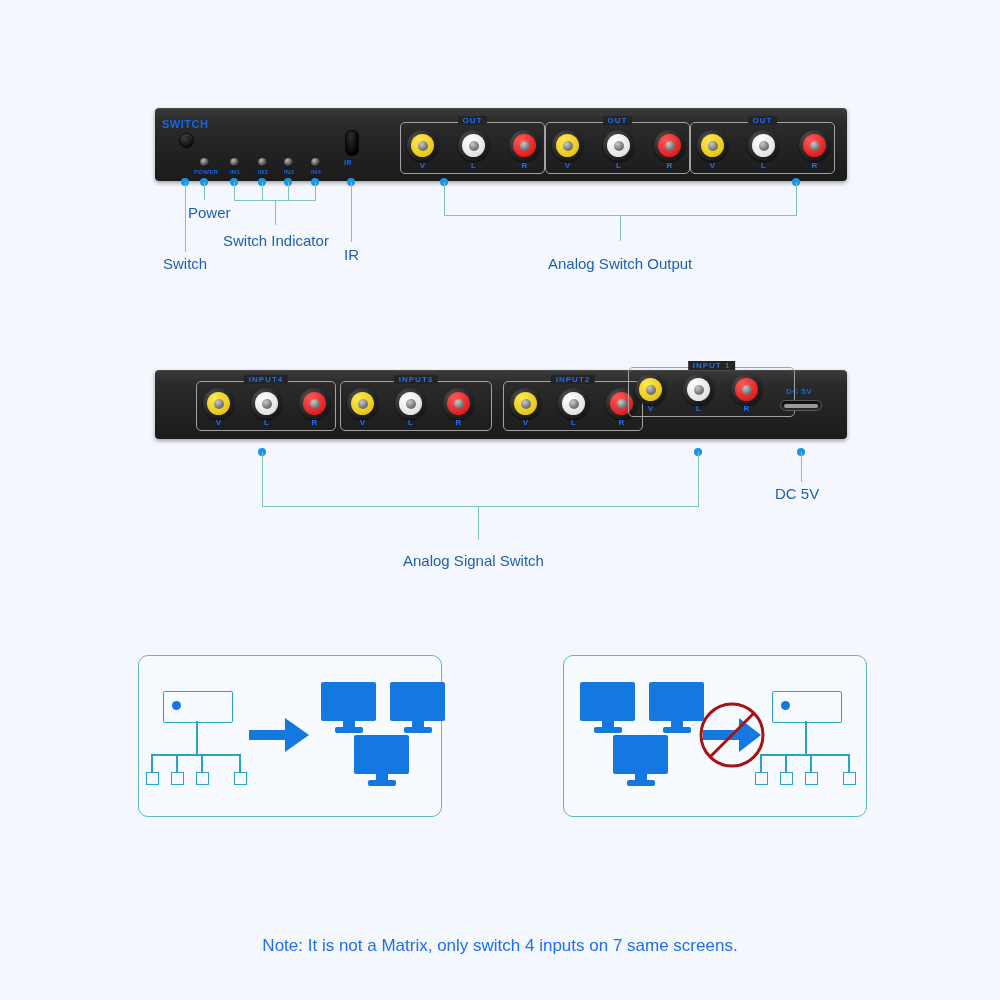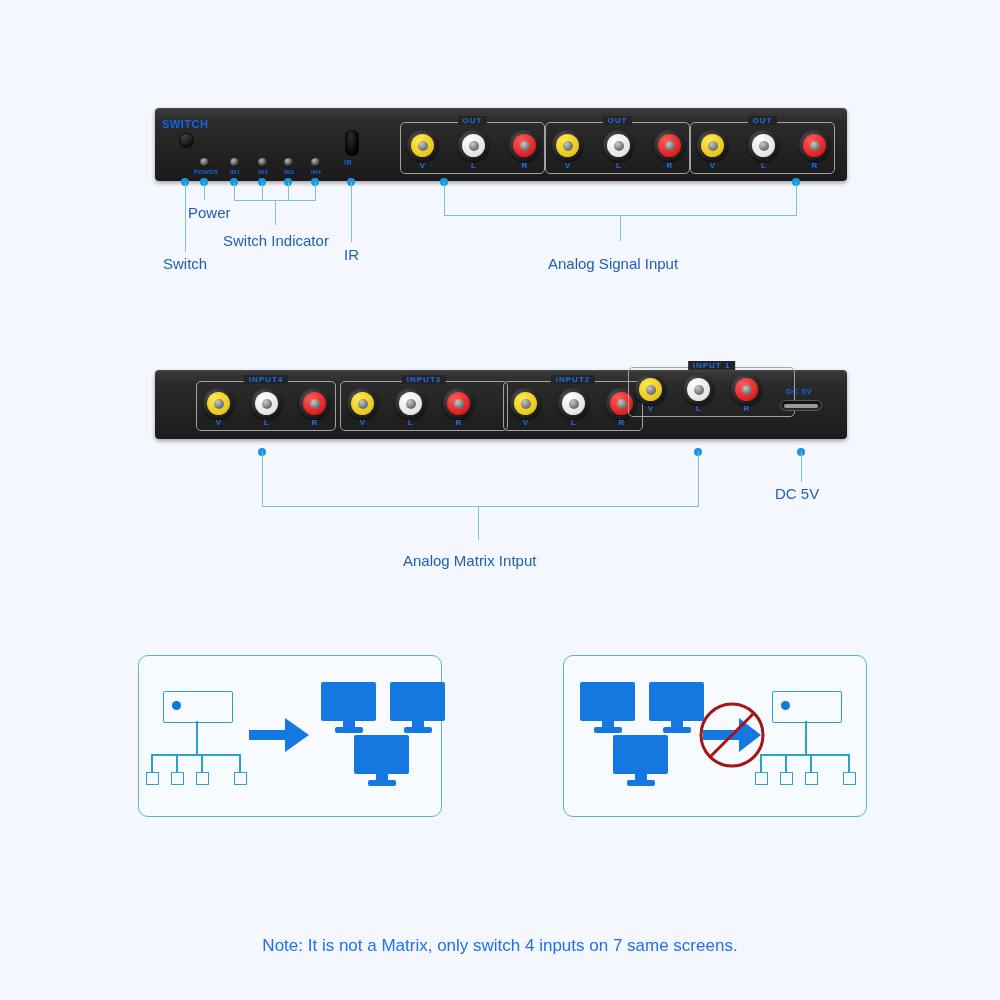--- a/index.html
+++ b/index.html
@@ -248,21 +248,21 @@
 <div class="dot" style="left:347px;top:178px;"></div>
 <div class="vline" style="left:351px;top:182px;height:60px;"></div>
 <div class="callout-text" style="left:344px;top:246px;">IR</div>
 
 <div class="dot" style="left:440px;top:178px;"></div>
 <div class="dot" style="left:792px;top:178px;"></div>
 <div class="vline" style="left:444px;top:182px;height:33px;"></div>
 <div class="vline" style="left:796px;top:182px;height:33px;"></div>
 <div class="hline" style="left:444px;top:215px;width:353px;"></div>
 <div class="vline" style="left:620px;top:215px;height:26px;"></div>
-<div class="callout-text" style="left:548px;top:255px;">Analog Signal Input</div>
+<div class="callout-text" style="left:548px;top:255px;">Analog Switch Output</div>
 
 <div class="panel panel-back"></div>
 
 <div class="rca-group" style="left:196px;top:381px;width:140px;height:50px;">
   <div class="grp-title">INPUT4</div>
   <div class="jack" style="left:6px;top:6px;">
       <div class="jack-ring ring-V">
         <div class="jack-pin"></div>
       </div>
     </div>
@@ -274,21 +274,21 @@
     </div>
   <div class="jack-lab" style="left:54px;top:36px;">L</div>
   <div class="jack" style="left:102px;top:6px;">
       <div class="jack-ring ring-R">
         <div class="jack-pin"></div>
       </div>
     </div>
   <div class="jack-lab" style="left:102px;top:36px;">R</div>
 </div>
 
-<div class="rca-group" style="left:340px;top:381px;width:168px;height:50px;">
+<div class="rca-group" style="left:340px;top:381px;width:152px;height:50px;">
   <div class="grp-title">INPUT3</div>
   <div class="jack" style="left:6px;top:6px;">
       <div class="jack-ring ring-V">
         <div class="jack-pin"></div>
       </div>
     </div>
   <div class="jack-lab" style="left:6px;top:36px;">V</div>
   <div class="jack" style="left:54px;top:6px;">
       <div class="jack-ring ring-L">
         <div class="jack-pin"></div>
@@ -351,21 +351,21 @@
 <div class="abs usbc" style="left:780px;top:400px;">
     <div class="usbc-in"></div>
   </div>
 
 <div class="dot" style="left:258px;top:448px;"></div>
 <div class="dot" style="left:694px;top:448px;"></div>
 <div class="vline" style="left:262px;top:452px;height:54px;"></div>
 <div class="vline" style="left:698px;top:452px;height:54px;"></div>
 <div class="hline" style="left:262px;top:506px;width:437px;"></div>
 <div class="vline" style="left:478px;top:506px;height:34px;"></div>
-<div class="callout-text" style="left:403px;top:552px;">Analog Matrix Intput</div>
+<div class="callout-text" style="left:403px;top:552px;">Analog Signal Switch</div>
 
 <div class="dot" style="left:797px;top:448px;"></div>
 <div class="vline" style="left:801px;top:452px;height:30px;"></div>
 <div class="callout-text" style="left:775px;top:485px;">DC 5V</div>
 
 <div class="diagbox" style="left:138px;top:655px;width:302px;height:160px;">
 
   <div class="sw-box" style="left:24px;top:35px;width:68px;height:30px;"></div>
   <div class="sw-dot" style="left:33px;top:45px;"></div>
   <div class="wire" style="left:57px;top:65px;width:2px;height:33px;"></div>

